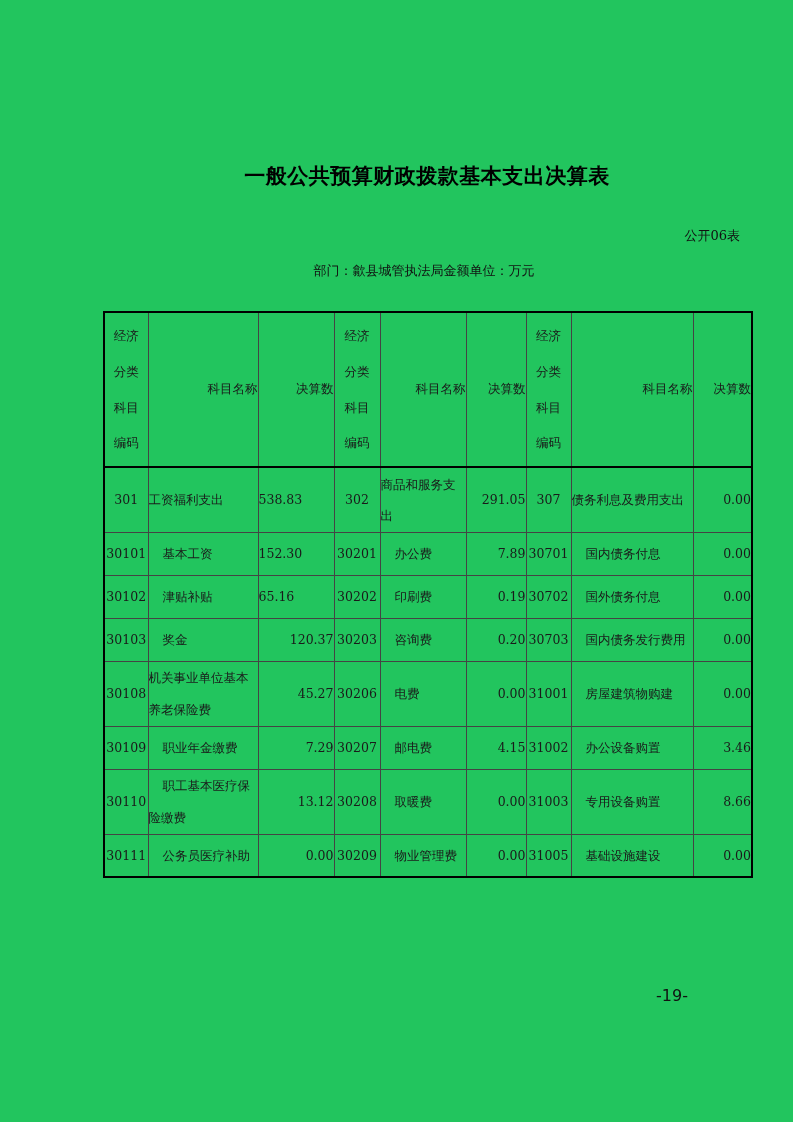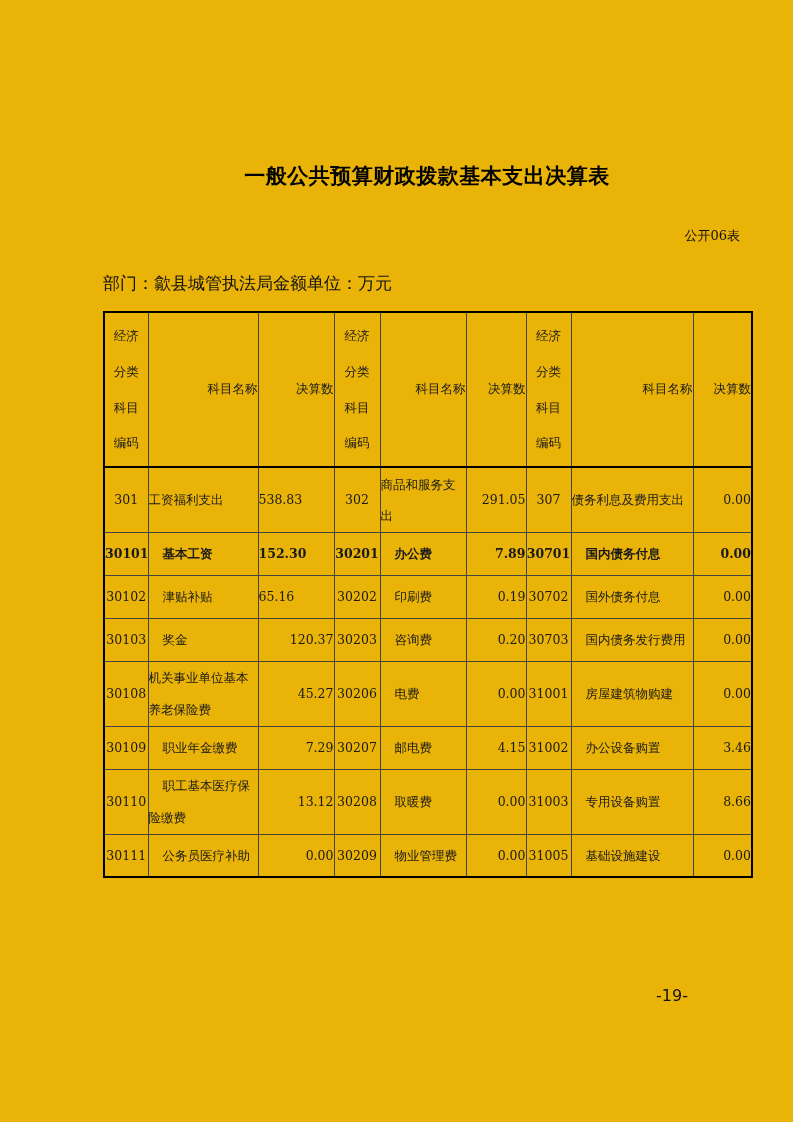--- a/index.html
+++ b/index.html
@@ -1,39 +1,39 @@
 <!DOCTYPE html>
 <html lang="zh"><head>
 <meta charset="utf-8">
 <style>
   html,body{margin:0;padding:0;background:#fff;}
   .sheet{
     position:relative;
     width:793px;height:1122px;
-    background:#eab308;
+    background:#22c55e;
     color:#111;
     font-family:"DejaVu Serif","Liberation Serif",serif;
     overflow:hidden;
   }
   .title{
     position:absolute;top:148px;left:103px;width:648px;
     text-align:center;
     font-family:"DejaVu Sans","Liberation Sans",sans-serif;
     font-weight:bold;font-size:21px;letter-spacing:0.5px;color:#000;
   }
   .form-label{
     position:absolute;top:227px;left:103px;width:648px;
     box-sizing:border-box;padding-right:11px;
     text-align:right;font-size:13px;
   }
   .meta-row{
-    position:absolute;top:272px;left:103px;width:648px;
+    position:absolute;top:262px;left:103px;width:648px;
     box-sizing:border-box;padding-right:6px;
-    display:flex;justify-content:flex-start;
-    font-size:17px;
+    display:flex;justify-content:center;
+    font-size:13px;
   }
   table.budget{
     position:absolute;top:296px;left:103px;
     width:648px;table-layout:fixed;
     border-collapse:collapse;
     border:2px solid #000;
     font-size:12.5px;color:#1a1a1a;margin-top:15px;
   }
   table.budget td{
     border:1px solid #444;
@@ -117,21 +117,21 @@
           <td class="code">301</td>
           <td class="name">工资福利支出</td>
           <td class="val vl">538.83</td>
           <td class="code gsep">302</td>
           <td class="name">商品和服务支出</td>
           <td class="val vr">291.05</td>
           <td class="code gsep">307</td>
           <td class="name">债务利息及费用支出</td>
           <td class="val vr">0.00</td>
         </tr>
-        <tr style="height: 43px; font-weight: bold;">
+        <tr style="height: 43px;">
           <td class="code">30101</td>
           <td class="name ind">基本工资</td>
           <td class="val vl">152.30</td>
           <td class="code gsep">30201</td>
           <td class="name ind">办公费</td>
           <td class="val vr">7.89</td>
           <td class="code gsep">30701</td>
           <td class="name ind">国内债务付息</td>
           <td class="val vr">0.00</td>
         </tr>

